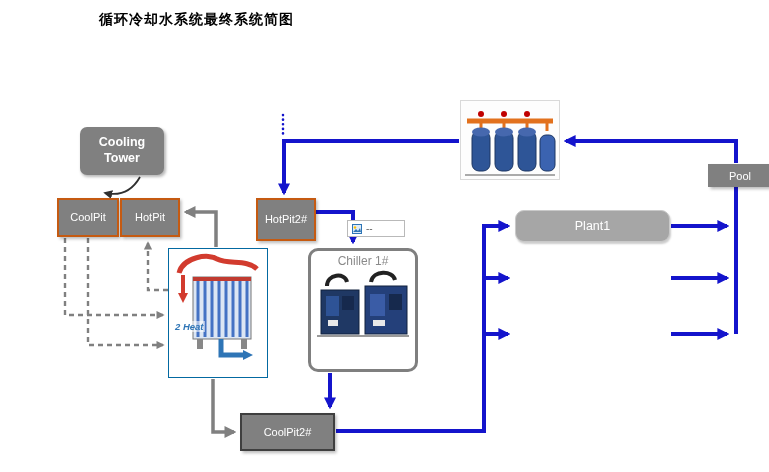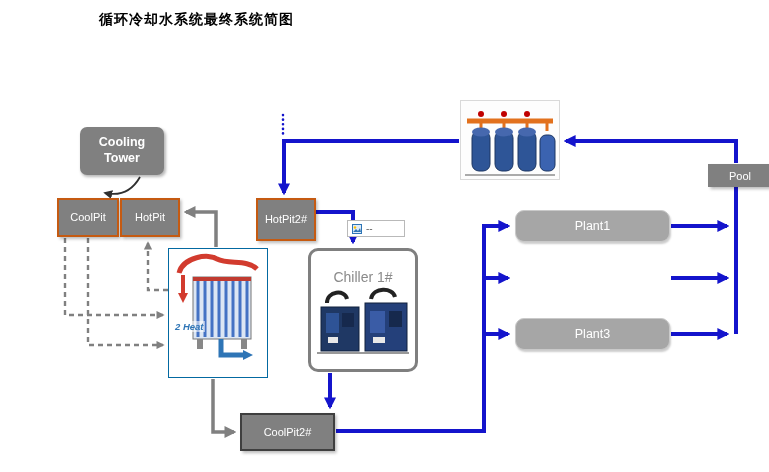--- a/index.html
+++ b/index.html
@@ -22,21 +22,21 @@
   .plant{left:515px;width:155px;height:32px;background:#A6A6A6;border:1px solid #C9C9C9;
          border-radius:9px;color:#fff;font-size:12.5px;box-shadow:1px 2px 2px rgba(0,0,0,.2)}
   #plant1{top:210px}#plant2{top:262px}#plant3{top:318px}
   #osmisis{position:absolute;left:238px;top:80px;width:88px;height:33px;z-index:2}
   .oct{clip-path:polygon(26% 0,74% 0,100% 36%,100% 64%,74% 100%,26% 100%,0 64%,0 36%)}
   #osmisis .outer{position:absolute;inset:0;background:#0070C0}
   #osmisis .inner{position:absolute;inset:2.5px;background:#00B0F0;display:flex;align-items:center;
          justify-content:center;font-size:10px;font-weight:600;letter-spacing:.4px;color:#14616B}
   #chiller{left:308px;top:248px;width:110px;height:124px;background:#fff;border:3px solid #7F7F7F;
          border-radius:10px;flex-direction:column;justify-content:flex-start;overflow:hidden}
-  #chiller-label{color:#8a8a8a;font-size:14px;margin-top:18px}
+  #chiller-label{color:#8a8a8a;font-size:12px;margin-top:3px}
   #hx{left:168px;top:248px;width:100px;height:130px;background:#000000;border:1px solid #0369a1}
   #hx-caption{position:absolute;left:5px;top:72px;color:#2E75B6;font-style:italic;font-weight:bold;
          font-size:9.5px;background:rgba(255,255,255,.55);padding:0 1px;z-index:3}
   #tanks{left:460px;top:100px;width:100px;height:80px;background:#fff;border:1px solid #D9D9D9}
   #tag{left:347px;top:220px;width:58px;height:17px;background:#fff;border:1px solid #B9B9B9;z-index:3;
        display:flex;align-items:center;justify-content:flex-start;gap:4px;padding:0 4px;
        font-size:10px;color:#666}
 </style>
 </head>
 <body>
@@ -95,21 +95,20 @@
     <span>Pit2#</span>
   </div>
   <div id="cool-pit2" class="node gray pit">
     <span>Cool</span>
     <span>Pit2#</span>
   </div>
 
   <div id="pool" class="node gray">Pool</div>
 
   <div id="plant1" class="node plant">Plant1</div>
-  <div id="plant3" class="node plant">Plant3</div>
 
   <div id="chiller" class="node">
     <div id="chiller-label">Chiller 1#</div>
     <svg width="96" height="74" viewBox="0 0 96 74">
       <rect width="96" height="74" fill="#ffffff"></rect>
       <path d="M12 18 C12 6 30 4 32 14" stroke="#222" stroke-width="4" fill="none"></path>
       <path d="M56 14 C58 2 78 2 80 12" stroke="#222" stroke-width="4" fill="none"></path>
       <rect x="6" y="22" width="38" height="44" fill="#1F3864" stroke="#10203C"></rect>
       <rect x="11" y="28" width="13" height="20" fill="#2E5396"></rect>
       <rect x="27" y="28" width="12" height="14" fill="#16294D"></rect>

